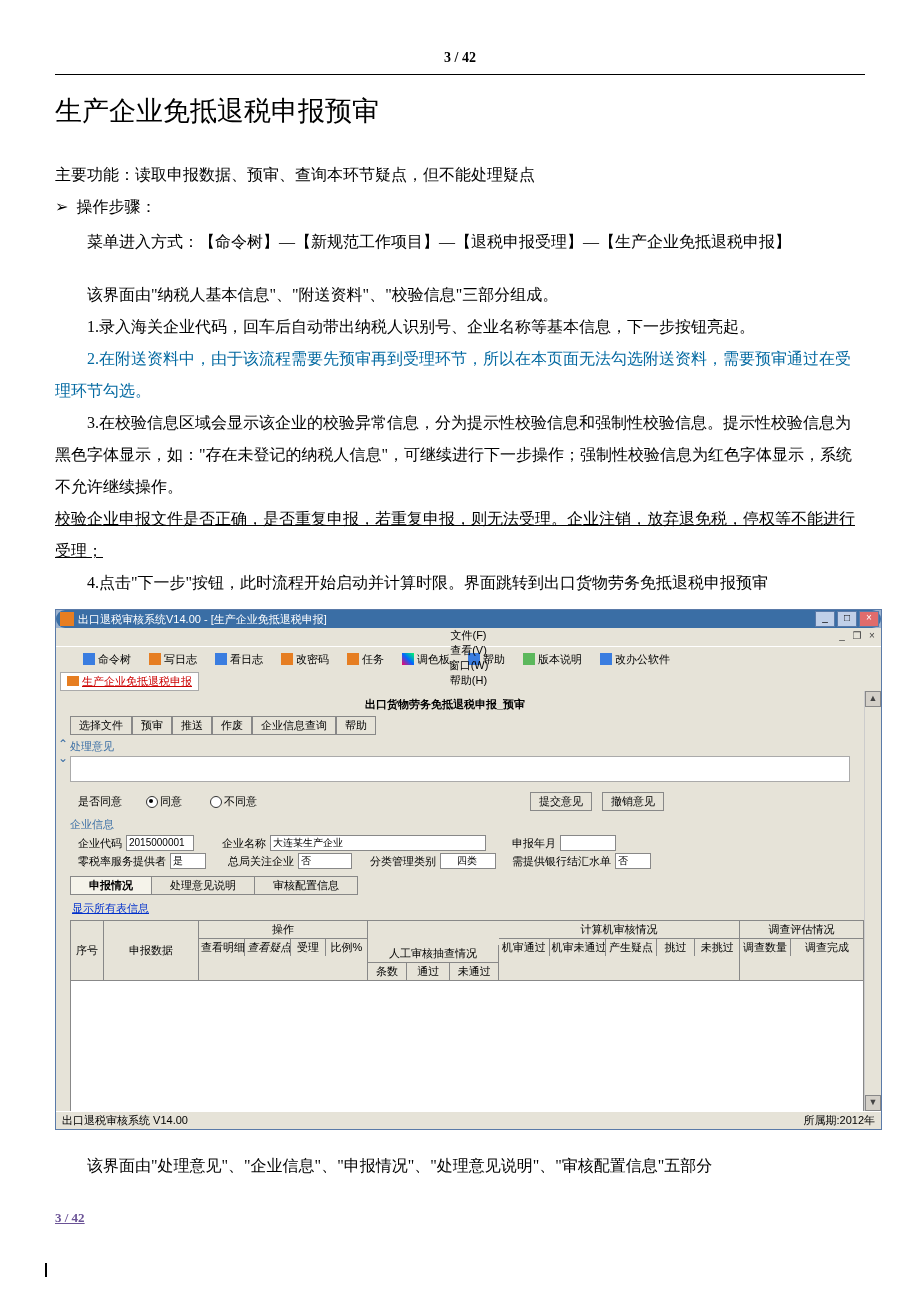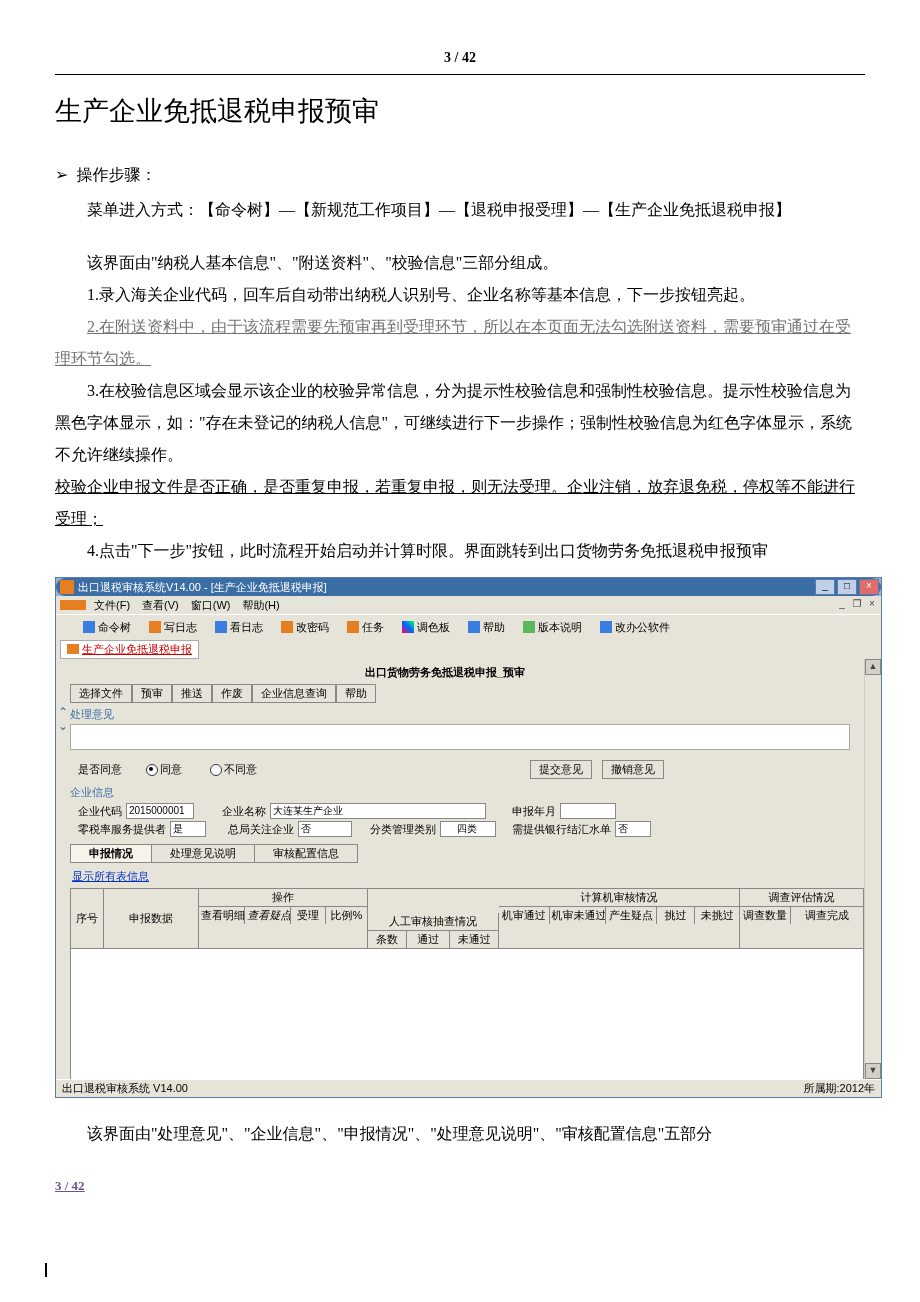--- a/index.html
+++ b/index.html
@@ -41,21 +41,21 @@
   .indent1 { text-indent: 2em; }
   .bullet-line {
     line-height: 2.0;
     display: flex;
     align-items: baseline;
   }
   .bullet-sym {
     display: inline-block;
     padding-right: 8px;
   }
-  .red { color: #737373; text-decoration: underline; }
+  .red { color: #0369a1; }
   .underline { text-decoration: underline; }
   .screenshot {
     margin: 10px auto 20px auto;
     width: 825px;
     border: 1px solid #5a7aa8;
     font-family: "SimSun", "宋体", sans-serif;
     font-size: 11px;
     background: #9cb3d0;
     position: relative;
   }
@@ -85,20 +85,21 @@
   .mb {
     height: 18px;
     background: #e6e3d8;
     color: #000;
     display: flex;
     align-items: center;
     padding: 0 4px;
     gap: 0;
     font-size: 11px;
     position: relative;
+    flex-direction: column;
   }
   .mb .mi-icon { width: 14px; height: 10px; background: #e67e22; margin-right: 2px; }
   .mb span { padding: 0 6px; }
   .mb .mdi-btns {
     position: absolute; right: 2px; top: 2px; display: flex; gap: 1px;
   }
   .mdi-btn {
     width: 14px; height: 12px; font-size: 10px; line-height: 12px; text-align: center;
     color: #444; font-family: Arial, sans-serif;
   }
@@ -250,20 +251,21 @@
 </style>
 </head>
 <body>
 
 <div class="page">
   <div class="page-num-top">3 / 42</div>
   <hr class="hr-top">
 
   <h1 class="h1">生产企业免抵退税申报预审</h1>
 
+  <p class="para indent0">主要功能：读取申报数据、预审、查询本环节疑点，但不能处理疑点</p>
 
   <div class="bullet-line">
     <span class="bullet-sym chevr">➢</span>
     <span>操作步骤：</span>
   </div>
 
   <p class="para" style="padding-left:2em;line-height:2.4;">菜单进入方式：【命令树】—【新规范工作项目】—【退税申报受理】—【生产企业免抵退税申报】</p>
 
   <p class="para indent1" style="margin-top:18px;">该界面由"纳税人基本信息"、"附送资料"、"校验信息"三部分组成。</p>
   <p class="para indent1">1.录入海关企业代码，回车后自动带出纳税人识别号、企业名称等基本信息，下一步按钮亮起。</p>

